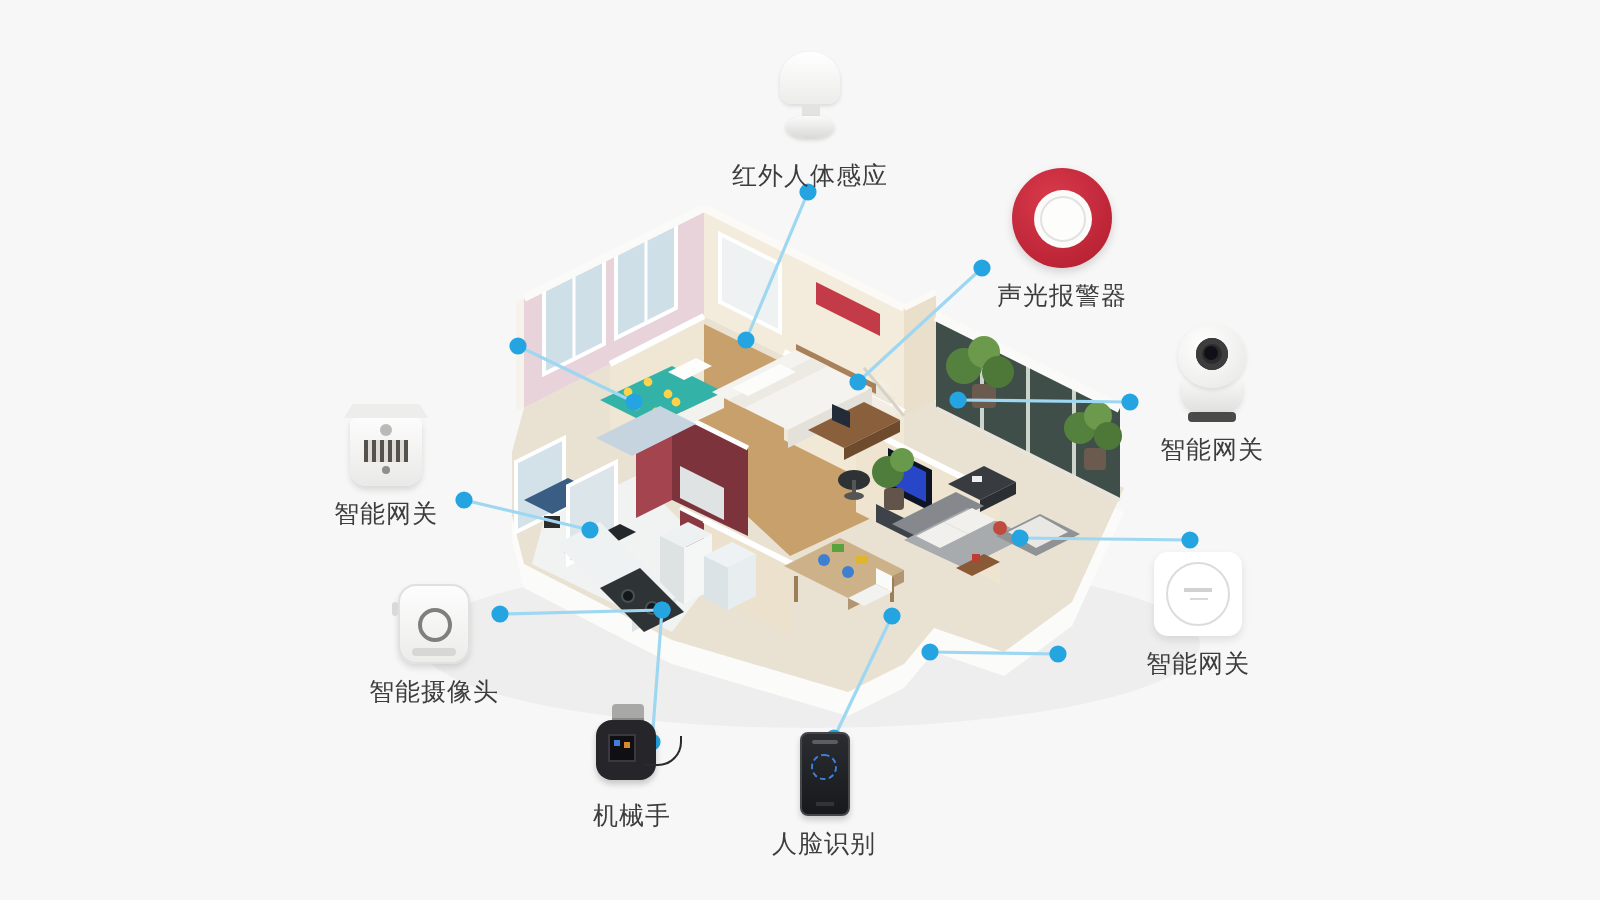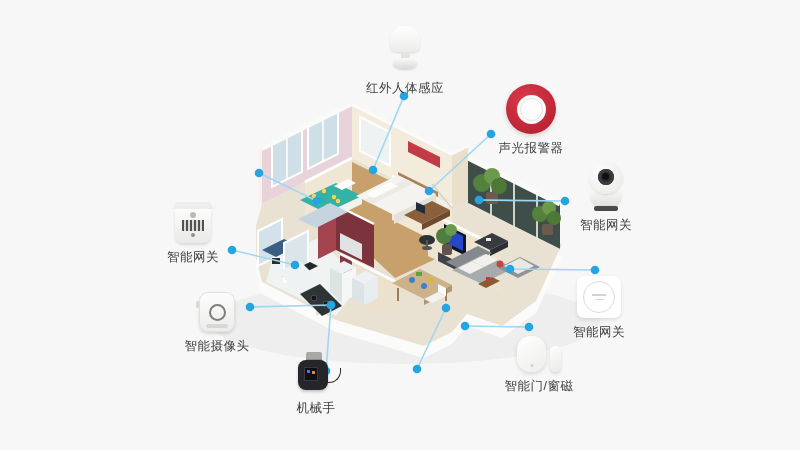--- a/index.html
+++ b/index.html
@@ -330,28 +330,29 @@
     <div class="arm">
       <div class="arm-clamp"></div>
         <div class="arm-body">
           <div class="arm-screen"></div>
         </div>
         <div class="arm-cable"></div>
     </div>
     <div class="lbl">机械手</div>
   </div>
 
-
-  <div class="dev dev-doormag">
-    <div class="dm">
-      <div class="dm-big"></div>
-        <div class="dm-small"></div>
-    </div>
-    <div class="lbl">智能门/窗磁</div>
-  </div>
+  <div class="dev dev-face">
+    <div class="face-body">
+      <div class="face-speaker"></div>
+        <div class="face-scan"></div>
+        <div class="face-chin"></div>
+    </div>
+    <div class="lbl">人脸识别</div>
+  </div>
+
 
   <div class="dev dev-gateway">
     <div class="gw">
       <div class="gw-ring">
           <div class="gw-line1"></div>
           <div class="gw-line2"></div>
         </div>
     </div>
     <div class="lbl">智能网关</div>
   </div>

